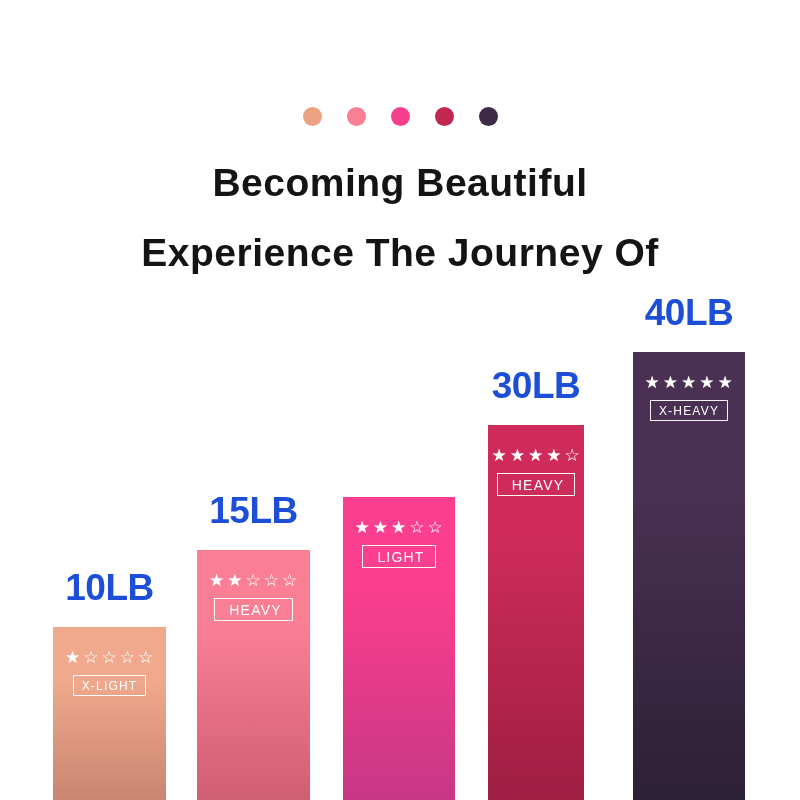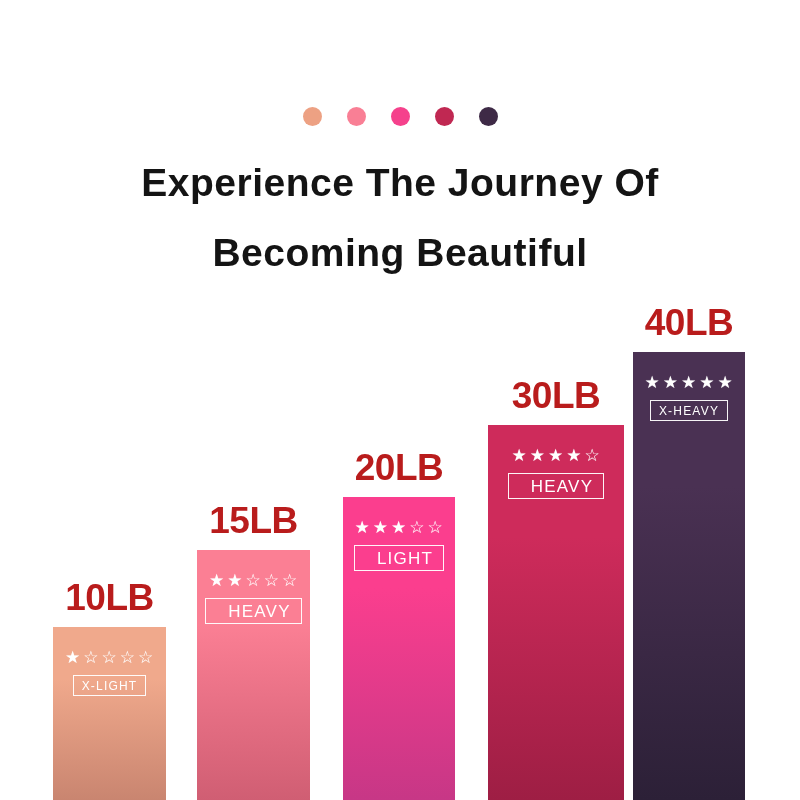--- a/index.html
+++ b/index.html
@@ -57,26 +57,26 @@
   }
   .bar-group {
     position: absolute;
     bottom: 0;
   }
   .bar-weight-label {
     position: absolute;
     bottom: 100%;
     left: 50%;
     transform: translateX(-50%);
-    color: #b91c1c;
+    color: #1d4ed8;
     font-size: 37px;
     font-weight: bold;
     letter-spacing: -0.5px;
     line-height: 1;
-    padding-bottom: 11px;
+    padding-bottom: 21px;
     white-space: nowrap;
   }
   .bar {
     position: relative;
     width: 100%;
     height: 100%;
     overflow: hidden;
   }
   .bar-inner {
     position: absolute;
@@ -94,42 +94,42 @@
     line-height: 1;
     color: #ffffff;
     letter-spacing: 1px;
     margin-bottom: 9px;
     text-shadow: 0 0 1px rgba(255,255,255,0.35);
   }
   .star { display: inline-block; }
   .badge {
     border: 1.6px solid rgba(255,255,255,0.95);
     color: #ffffff;
-    font-size: 17px;
+    font-size: 14px;
     letter-spacing: 1.2px;
-    padding: 4px 10px 3px 22px;
+    padding: 4px 10px 3px 14px;
     line-height: 1;
     white-space: nowrap;
   }
   .badge.small-badge { font-size: 12px; padding: 4px 8px 3px 8px; }
 </style>
 </head>
 <body>
 
 <div id="dots-row">
     <div class="dot" style="background: rgb(237, 161, 131);"></div>
     <div class="dot" style="background: rgb(249, 127, 149);"></div>
     <div class="dot" style="background: rgb(245, 65, 140);"></div>
     <div class="dot" style="background: rgb(192, 40, 82);"></div>
     <div class="dot" style="background: rgb(62, 42, 70);"></div>
   </div>
 
 <div id="page-heading">
+  <span class="hline">Becoming Beautiful</span>
   <span class="hline">Experience The Journey Of</span>
-  <span class="hline">Becoming Beautiful</span>
 </div>
 
 <div id="chart-area">
     <div class="bar-group" style="left: 53px; width: 113px; height: 173px;">
       <div class="bar-weight-label">10LB</div>
       <div class="bar" style="background: linear-gradient(rgb(240, 169, 140) 0%, rgb(240, 169, 140) 30%, rgb(201, 133, 112) 100%);">
         <div class="bar-inner">
           <div class="stars">
             <span class="star">★</span>
             <span class="star">☆</span>
@@ -150,35 +150,34 @@
             <span class="star">★</span>
             <span class="star">☆</span>
             <span class="star">☆</span>
             <span class="star">☆</span>
           </div>
           <div class="badge">HEAVY</div>
         </div>
       </div>
     </div>
     <div class="bar-group" style="left: 343px; width: 112px; height: 303px;">
-      <div class="bar-weight-label">20LB</div>
       <div class="bar" style="background: linear-gradient(rgb(251, 62, 142) 0%, rgb(251, 62, 142) 30%, rgb(199, 55, 134) 100%);">
         <div class="bar-inner">
           <div class="stars">
             <span class="star">★</span>
             <span class="star">★</span>
             <span class="star">★</span>
             <span class="star">☆</span>
             <span class="star">☆</span>
           </div>
           <div class="badge">LIGHT</div>
         </div>
       </div>
     </div>
-    <div class="bar-group" style="left: 488px; width: 136px; height: 375px;">
+    <div class="bar-group" style="left: 488px; width: 96px; height: 375px;">
       <div class="bar-weight-label">30LB</div>
       <div class="bar" style="background: linear-gradient(rgb(206, 43, 91) 0%, rgb(206, 43, 91) 30%, rgb(158, 30, 68) 100%);">
         <div class="bar-inner">
           <div class="stars">
             <span class="star">★</span>
             <span class="star">★</span>
             <span class="star">★</span>
             <span class="star">★</span>
             <span class="star">☆</span>
           </div>

